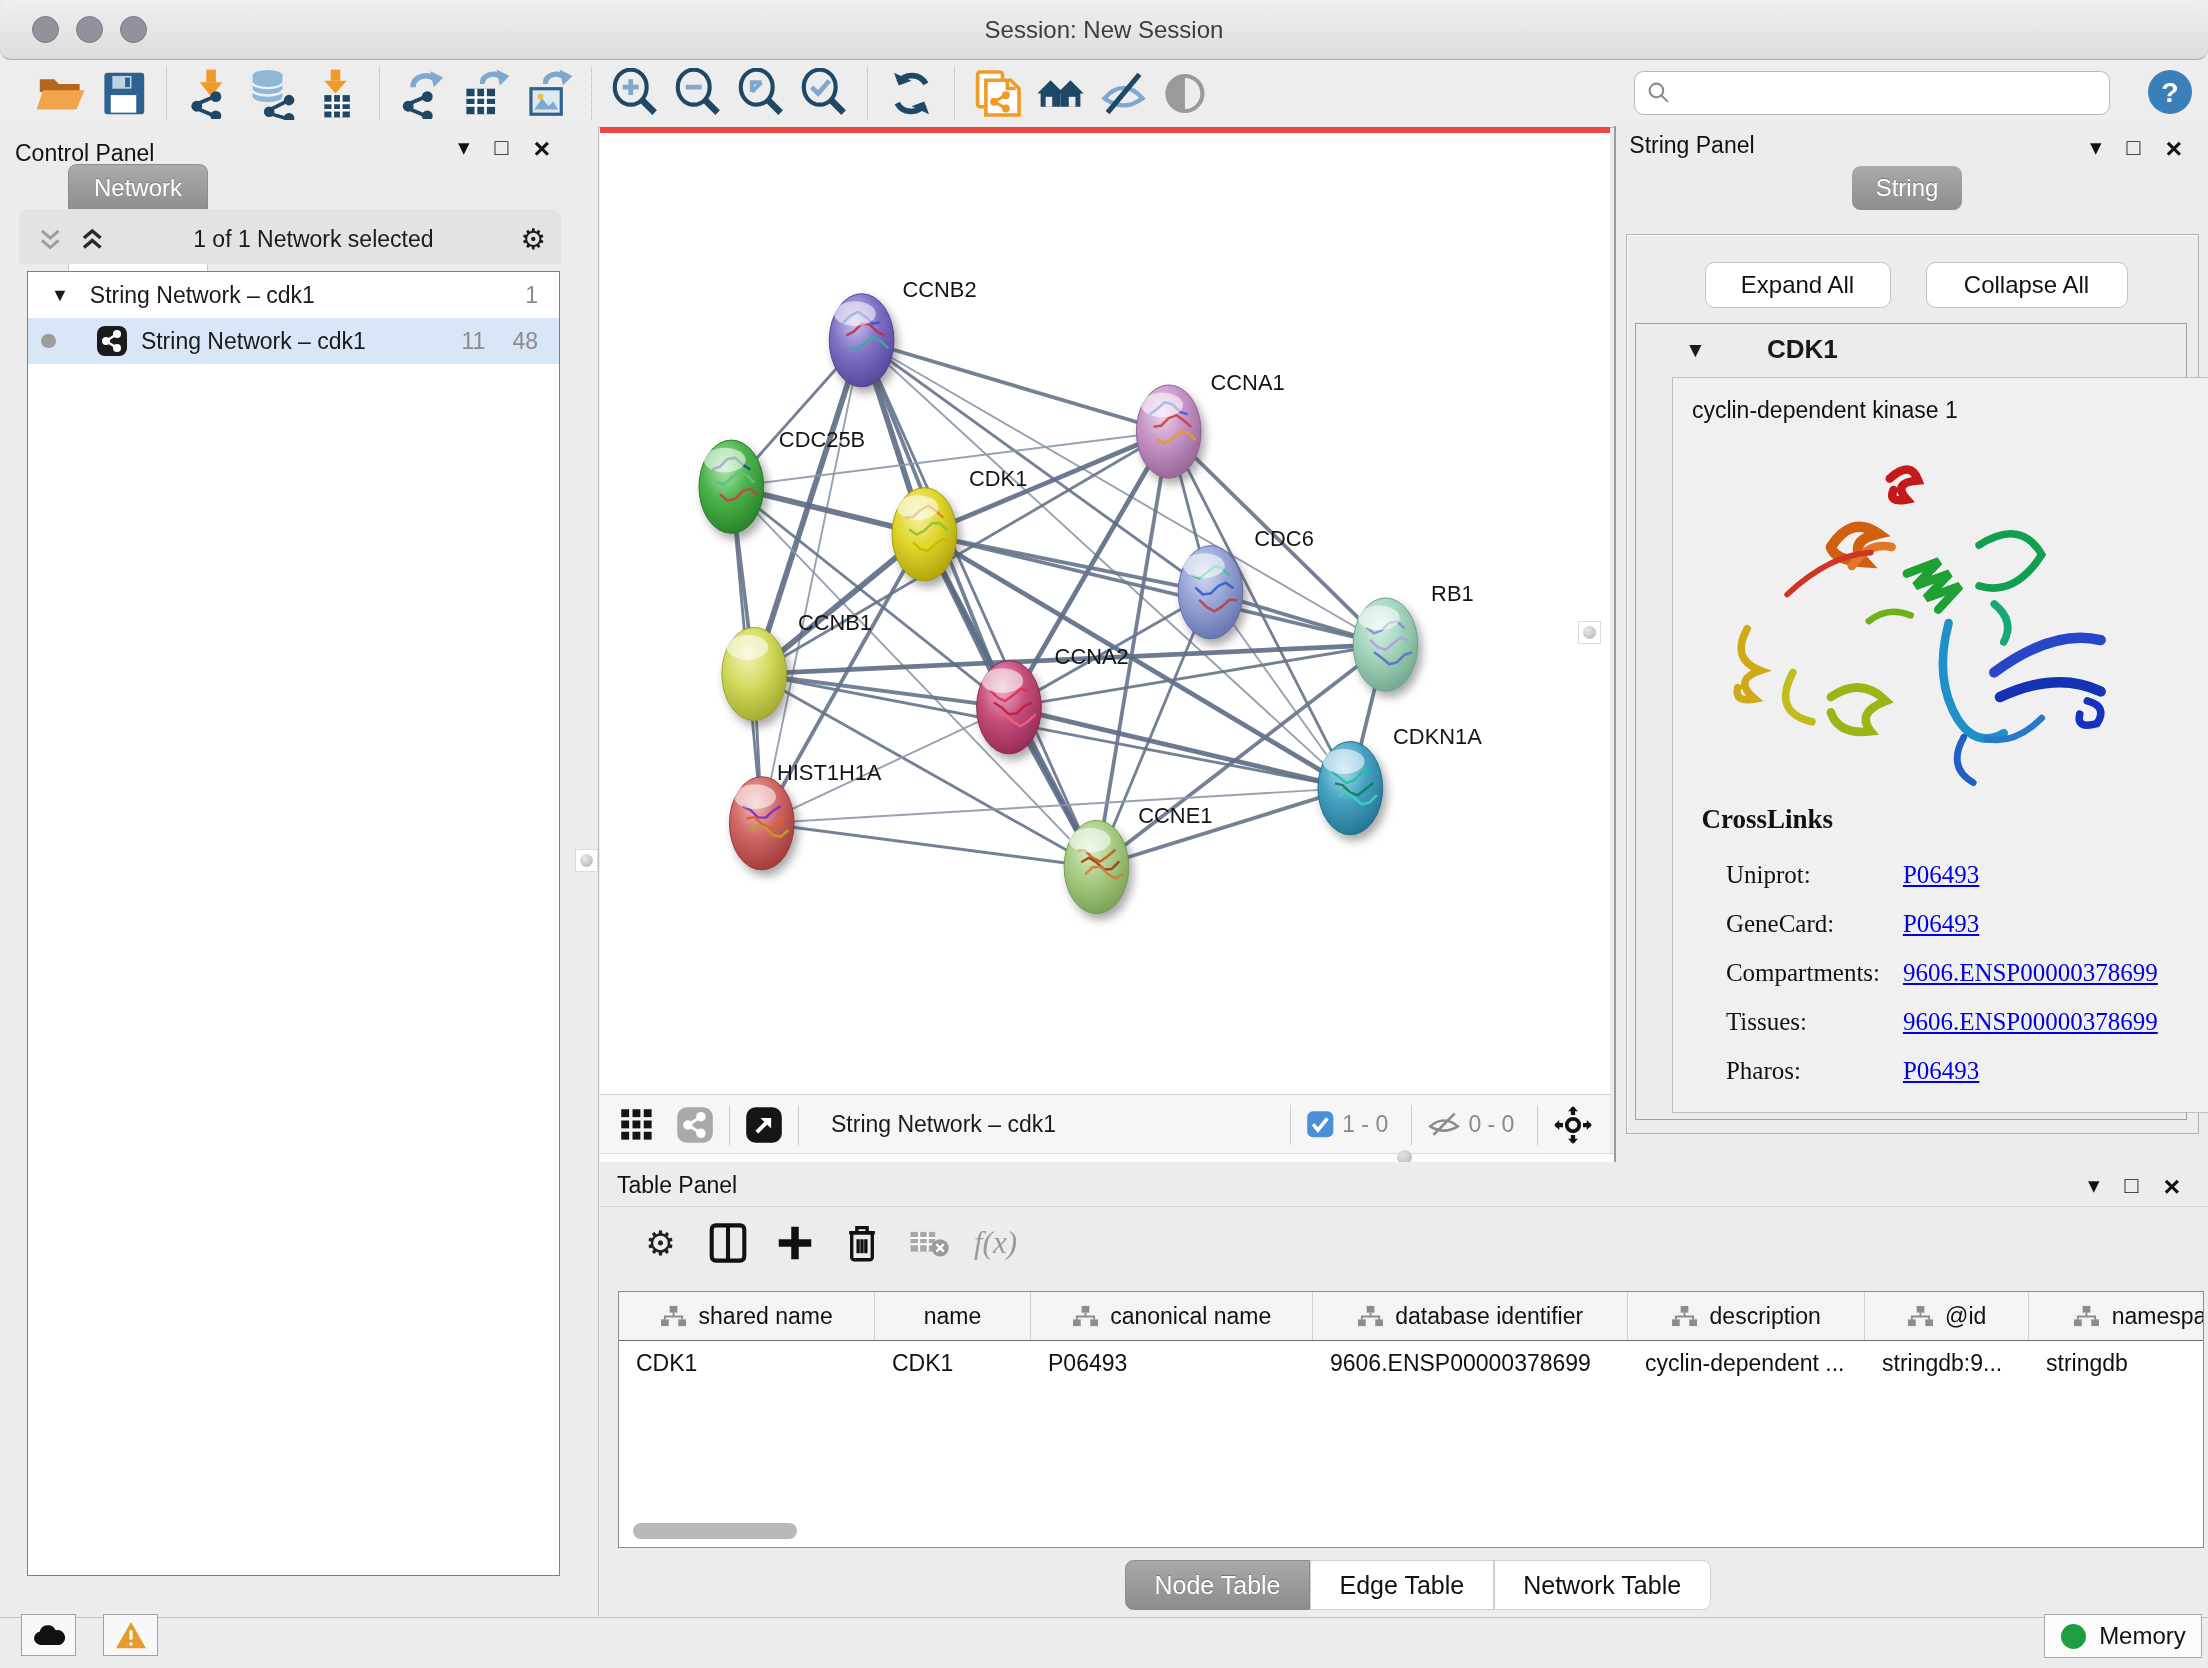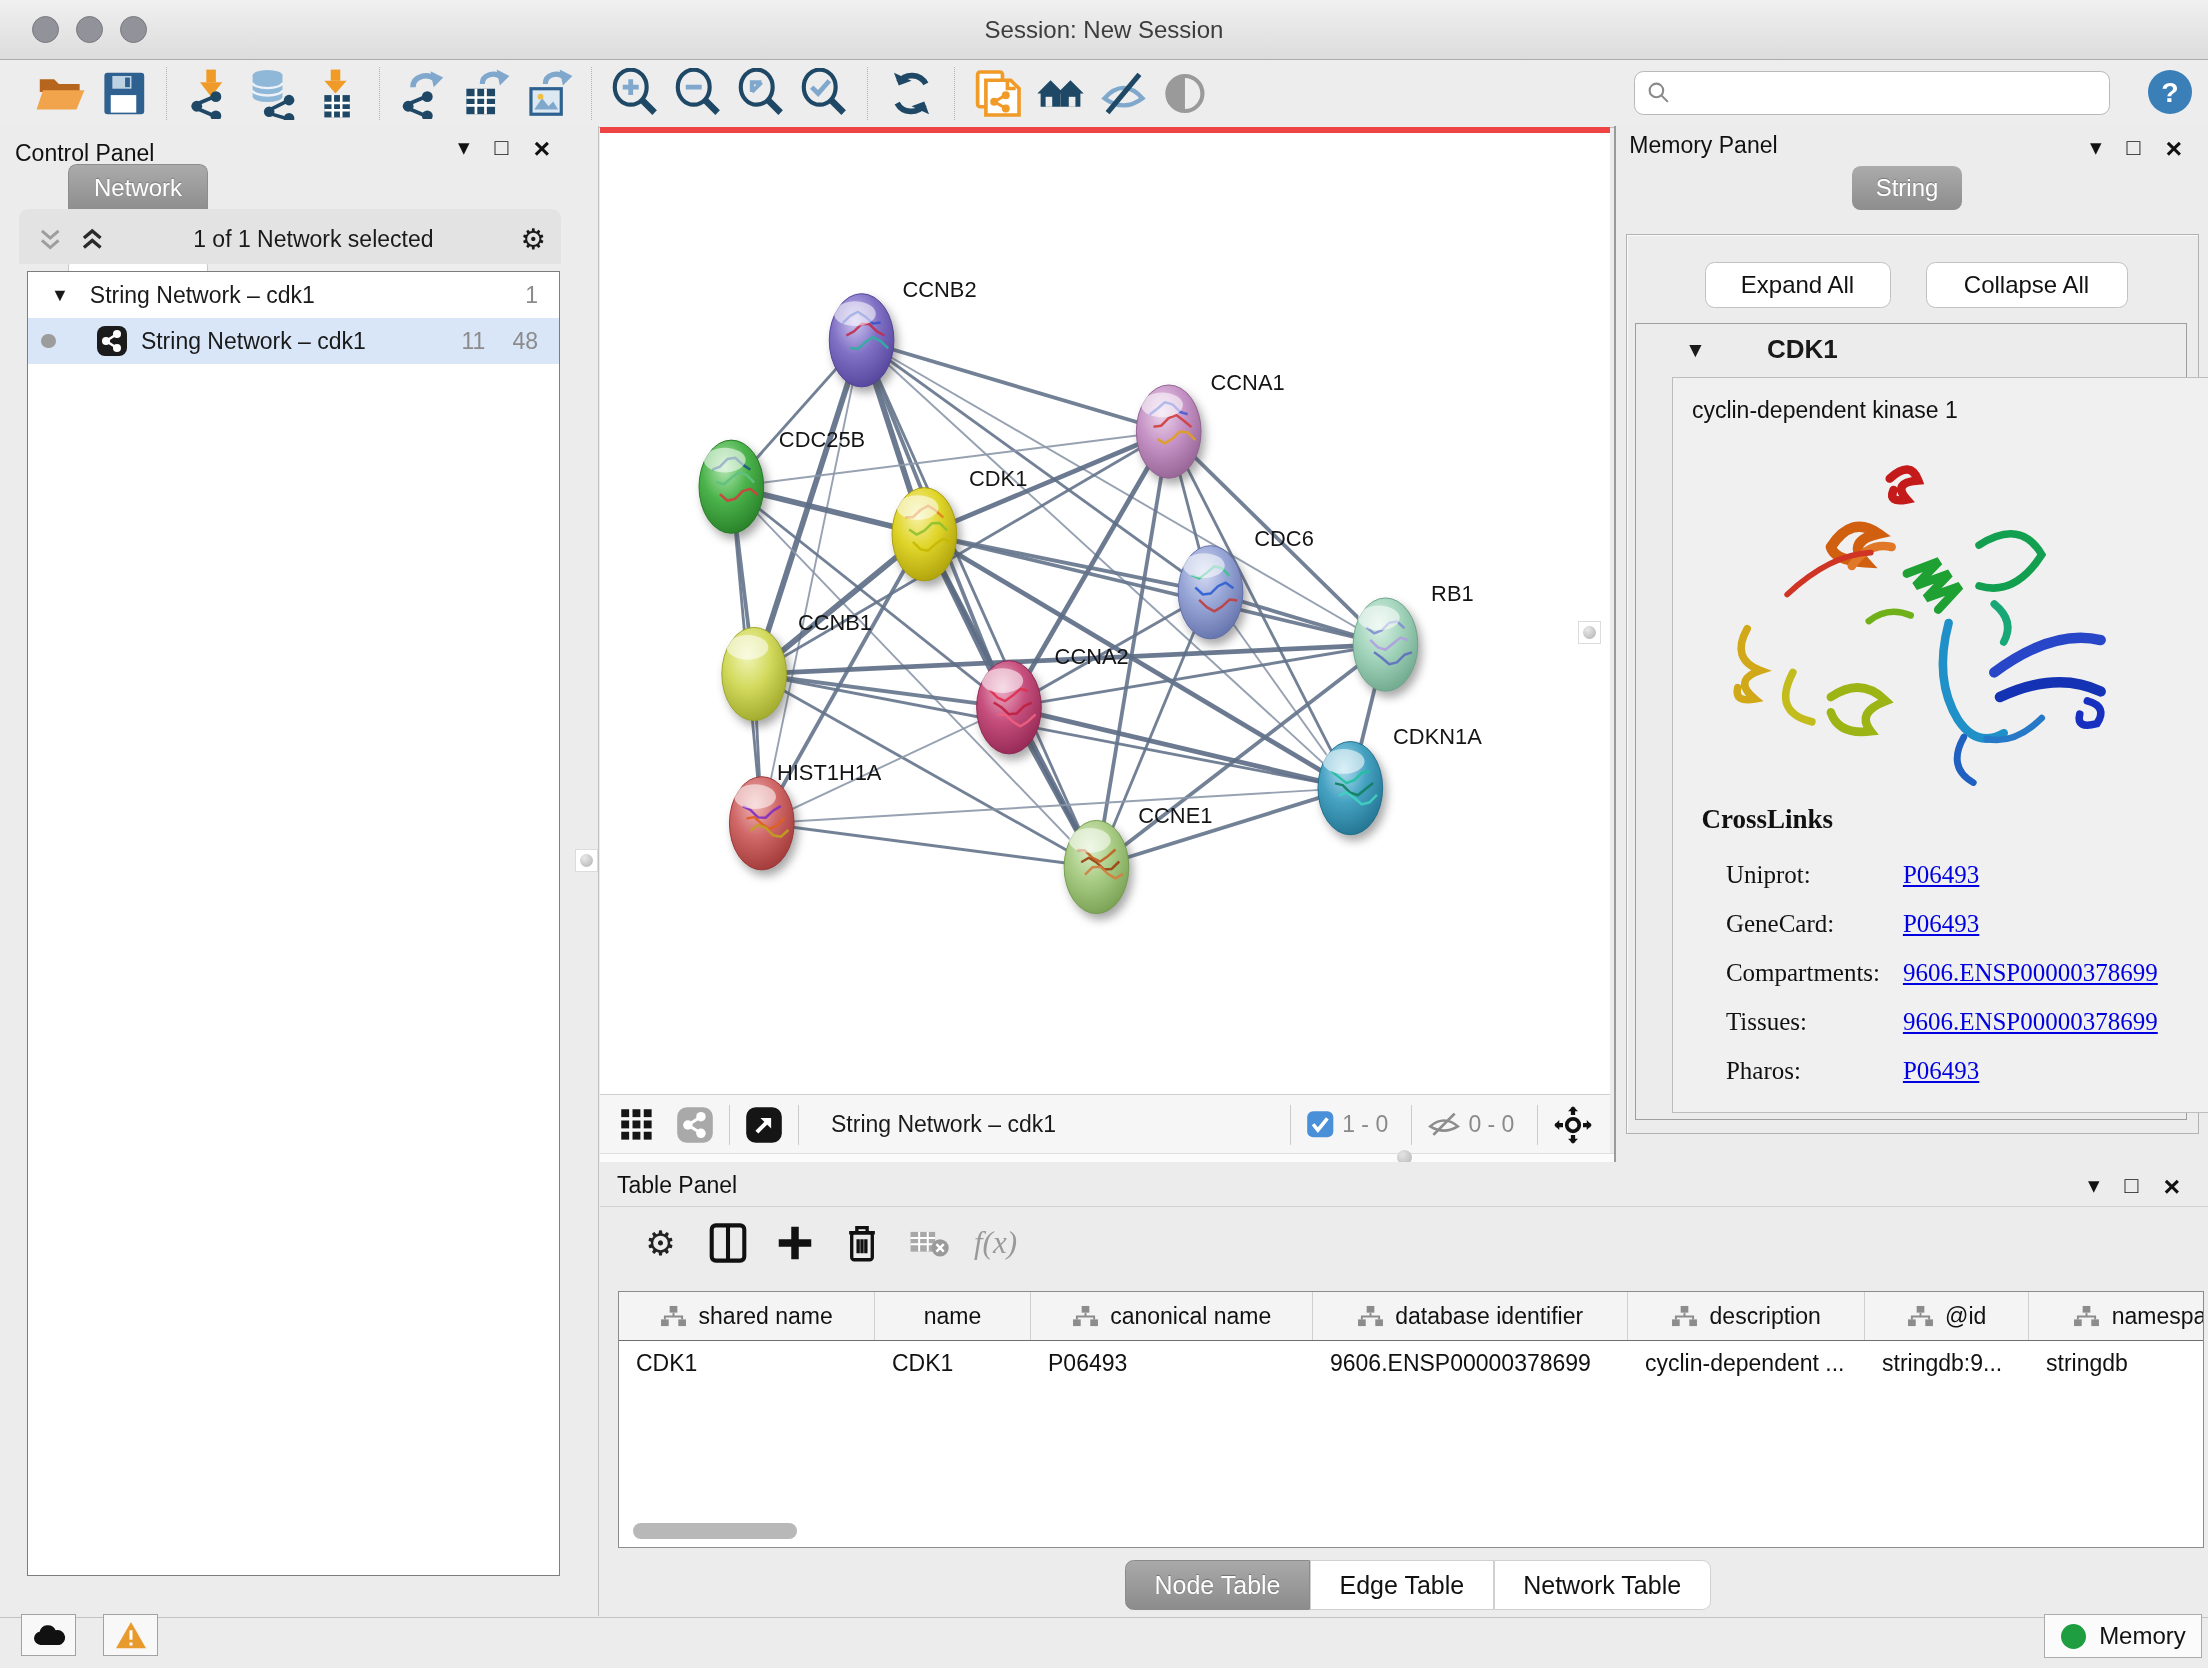--- a/index.html
+++ b/index.html
@@ -1,20 +1,20 @@
 <!DOCTYPE html>
 <html style="font-size:15px"><head>
 <meta charset="utf-8">
 <style>
   html,body{margin:0;padding:0;background:#d8d8d8;}
   .app{position:relative;width:2208px;height:1668px;background:#ececec;overflow:hidden;
        font-family:"Liberation Sans",sans-serif;color:#1a1a1a;}
   
   .titlebar{position:absolute;left:0;top:0;width:100%;height:59px;
-    background:linear-gradient(#f0f0f0,#dcdcdc);border-bottom:1px solid #adadad;}
+    background:linear-gradient(#f0f0f0,#dcdcdc);border-bottom:1px solid #adadad;border-radius:11px;}
   .light{position:absolute;top:16px;width:27px;height:27px;border-radius:50%;
     background:#92929a;border:1px solid #77777e;box-sizing:border-box;}
   .title-text{line-height:59px;text-align:center;font-size:24px;color:#3d3d3d;font-weight:500;}
   
   .toolbar{position:absolute;left:0;top:60px;width:100%;height:67px;background:#ededed;
     border-bottom:1px solid #bdbdbd;}
   .tbrow{position:absolute;left:28.5px;top:0;height:67px;display:flex;align-items:center;}
   .tbi{width:63px;height:59px;display:flex;align-items:center;justify-content:center;flex:none;}
   .tsep{width:0;height:53px;border-left:1.9px dotted #b2b2b2;margin:0 11.4px;flex:none;}
   .search{position:absolute;left:1634px;top:10.5px;width:476px;height:44px;background:#fff;
@@ -621,21 +621,21 @@
           <path d="M16 2v6M16 24v6M2 16h6M24 16h6" stroke-width="3.4"></path>
           <path d="M12 5l4-4 4 4zM12 27l4 4 4-4zM5 12l-4 4 4 4zM27 12l4 4-4 4z" stroke="none"></path>
         </svg>
     </span>
   </div>
   <div class="netstrip">
     <span class="hdot" style="left:797px;top:-3.8px"></span>
   </div>
 
   <div class="rpanel">
-    <div class="rp-head pheader">Memory Panel</div>
+    <div class="rp-head pheader">String Panel</div>
     <div class="rp-wctl wctl">
       <span>▾</span>
       <span>□</span>
       <span class="closex">×</span>
     </div>
     <div class="rtab">String</div>
     <div class="rbox">
       <div class="rbtn" style="left:78px;width:186px">Expand All</div>
       <div class="rbtn" style="left:299px;width:202px">Collapse All</div>
       <div class="rsec">

